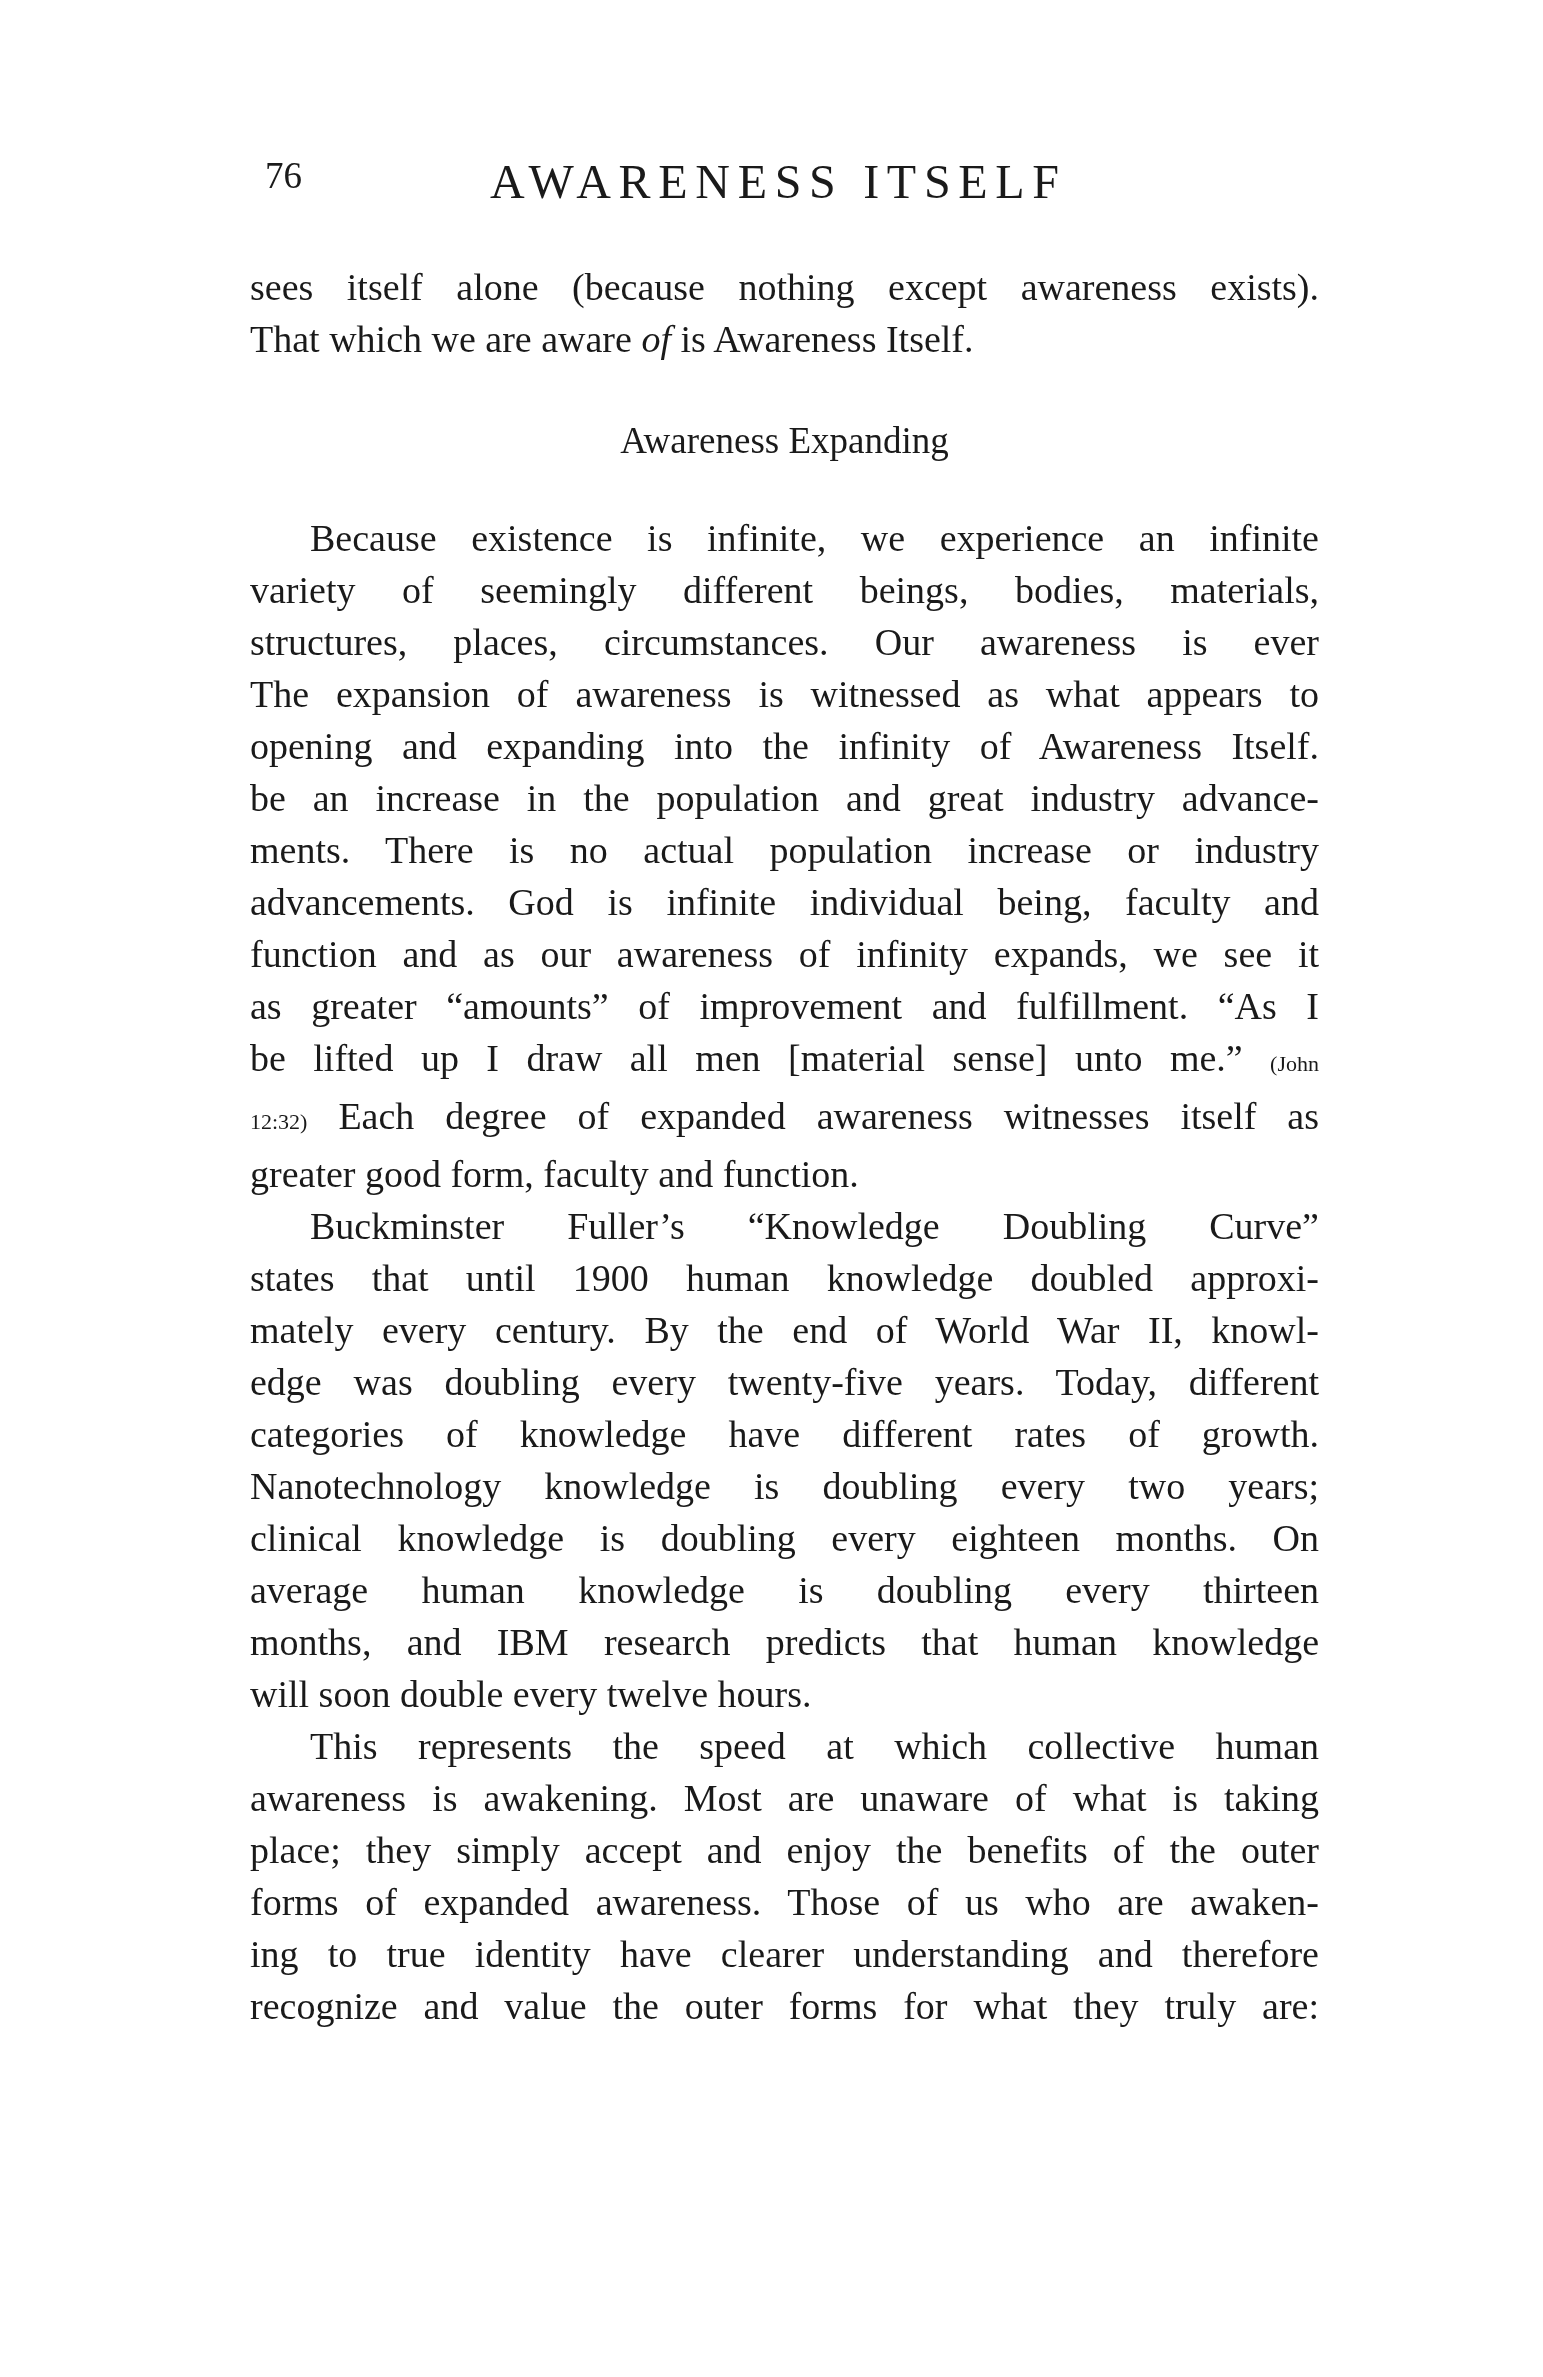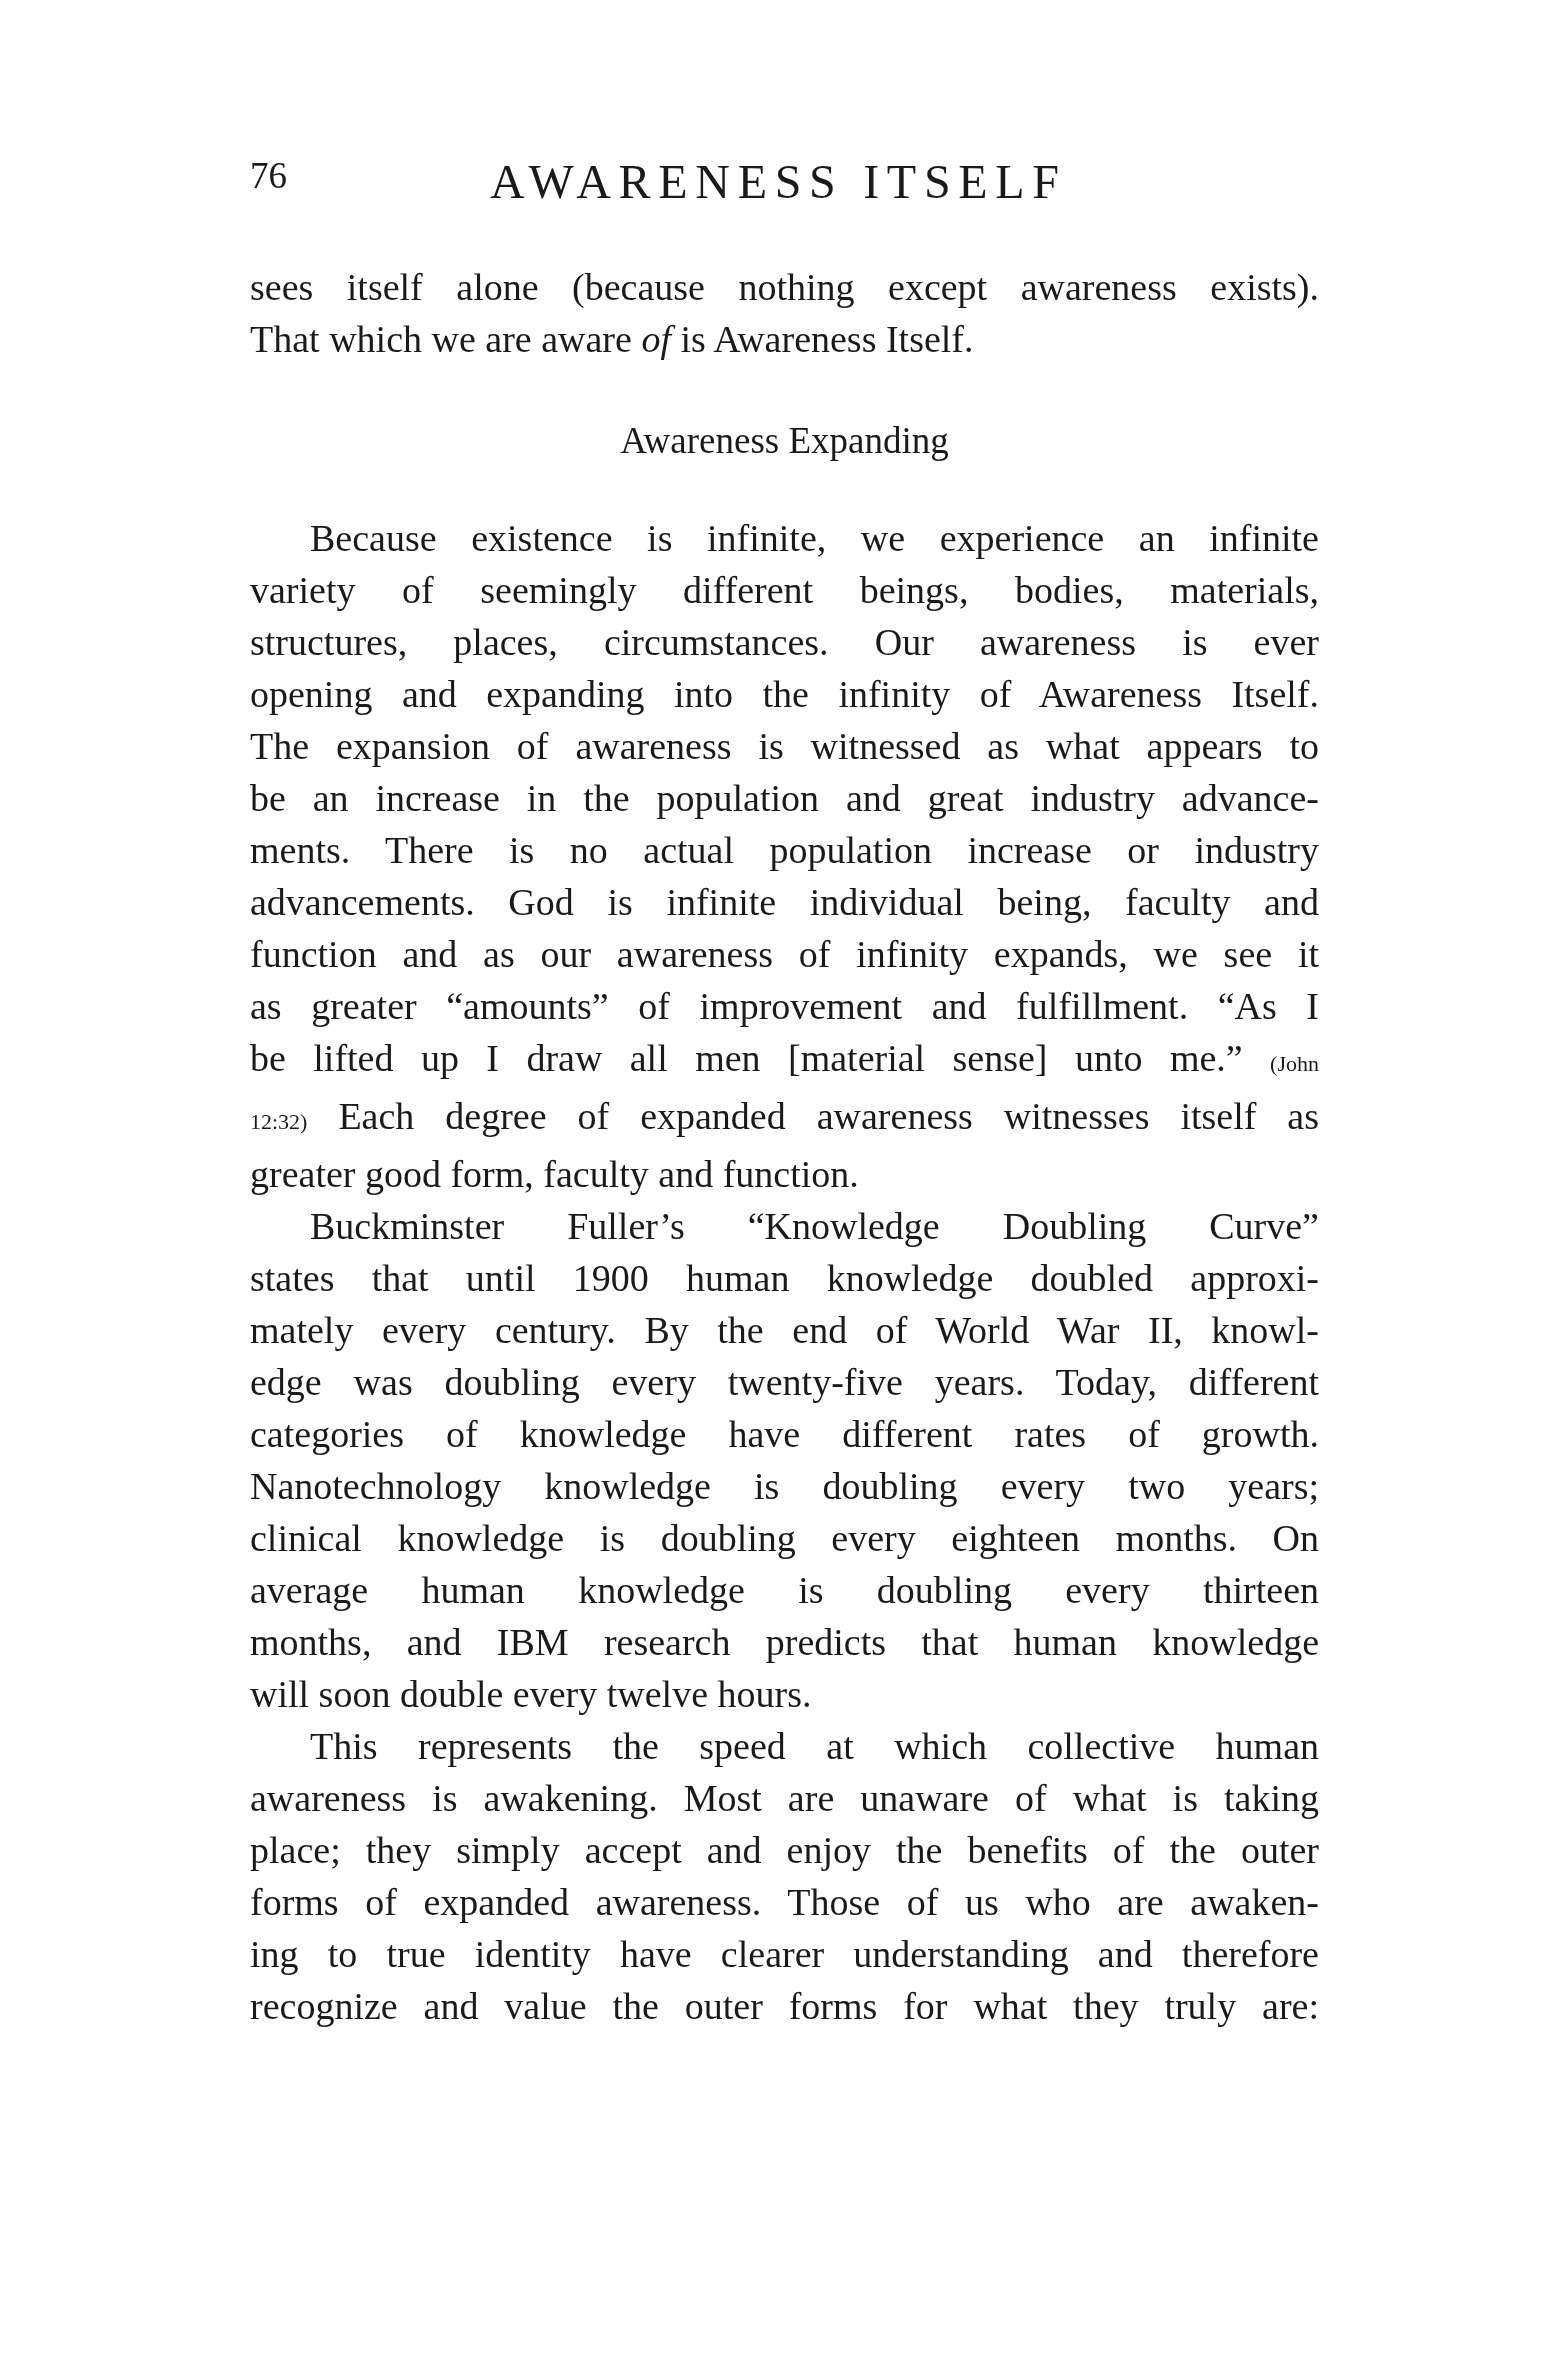--- a/index.html
+++ b/index.html
@@ -1,19 +1,19 @@
 <!DOCTYPE html>
 <html><head>
 <meta charset="utf-8">
 <style>
   html, body { margin:0; padding:0; background:#ffffff; }
   body { width:1544px; height:2378px; position:relative; overflow:hidden;
          font-family:"Liberation Serif","DejaVu Serif",serif; color:#1a1a1a; }
   .header { position:absolute; top:154px; left:250px; width:1069px; height:48px; font-size:37px; }
-  .page-num { position:absolute; left:0; top:0; }
+  .page-num { position:absolute; left:15px; top:0; }
   .running-title { position:absolute; left:240px; top:0; letter-spacing:7.7px; font-size:48px; }
   .body { position:absolute; left:250px; top:261px; width:1069px; font-size:38px; line-height:52px; text-align:justify; }
   .line { display:block; white-space:nowrap; text-align-last:justify; text-align:justify; }
   .line.last { text-align-last:left; }
   .indent { padding-left:60px; }
   .heading { text-align:center; font-size:37px; line-height:52px; margin:50px 0 45px 0; display:block; }
   .small { font-size:22px; }
   em { font-style:italic; }
 </style>
 </head>
@@ -27,22 +27,22 @@
 <div class="body">
   <span class="line">sees itself alone (because nothing except awareness exists).</span>
   <span class="line last"><span>That which we are aware </span><em>of</em><span> is Awareness Itself.</span></span>
 
   <span class="heading">Awareness Expanding</span>
 
   <div>
     <span class="line indent">Because existence is infinite, we experience an infinite</span>
     <span class="line">variety of seemingly different beings, bodies, materials,</span>
     <span class="line">structures, places, circumstances. Our awareness is ever</span>
+    <span class="line">The expansion of awareness is witnessed as what appears to</span>
     <span class="line">opening and expanding into the infinity of Awareness Itself.</span>
-    <span class="line">The expansion of awareness is witnessed as what appears to</span>
     <span class="line">be an increase in the population and great industry advance-</span>
     <span class="line">ments. There is no actual population increase or industry</span>
     <span class="line">advancements. God is infinite individual being, faculty and</span>
     <span class="line">function and as our awareness of infinity expands, we see it</span>
     <span class="line">as greater “amounts” of improvement and fulfillment. “As I</span>
     <span class="line"><span>be lifted up I draw all men [material sense] unto me.” </span><span class="small">(John</span></span>
     <span class="line"><span class="small">12:32)</span><span> Each degree of expanded awareness witnesses itself as</span></span>
     <span class="line last">greater good form, faculty and function.</span>
   </div>
 

